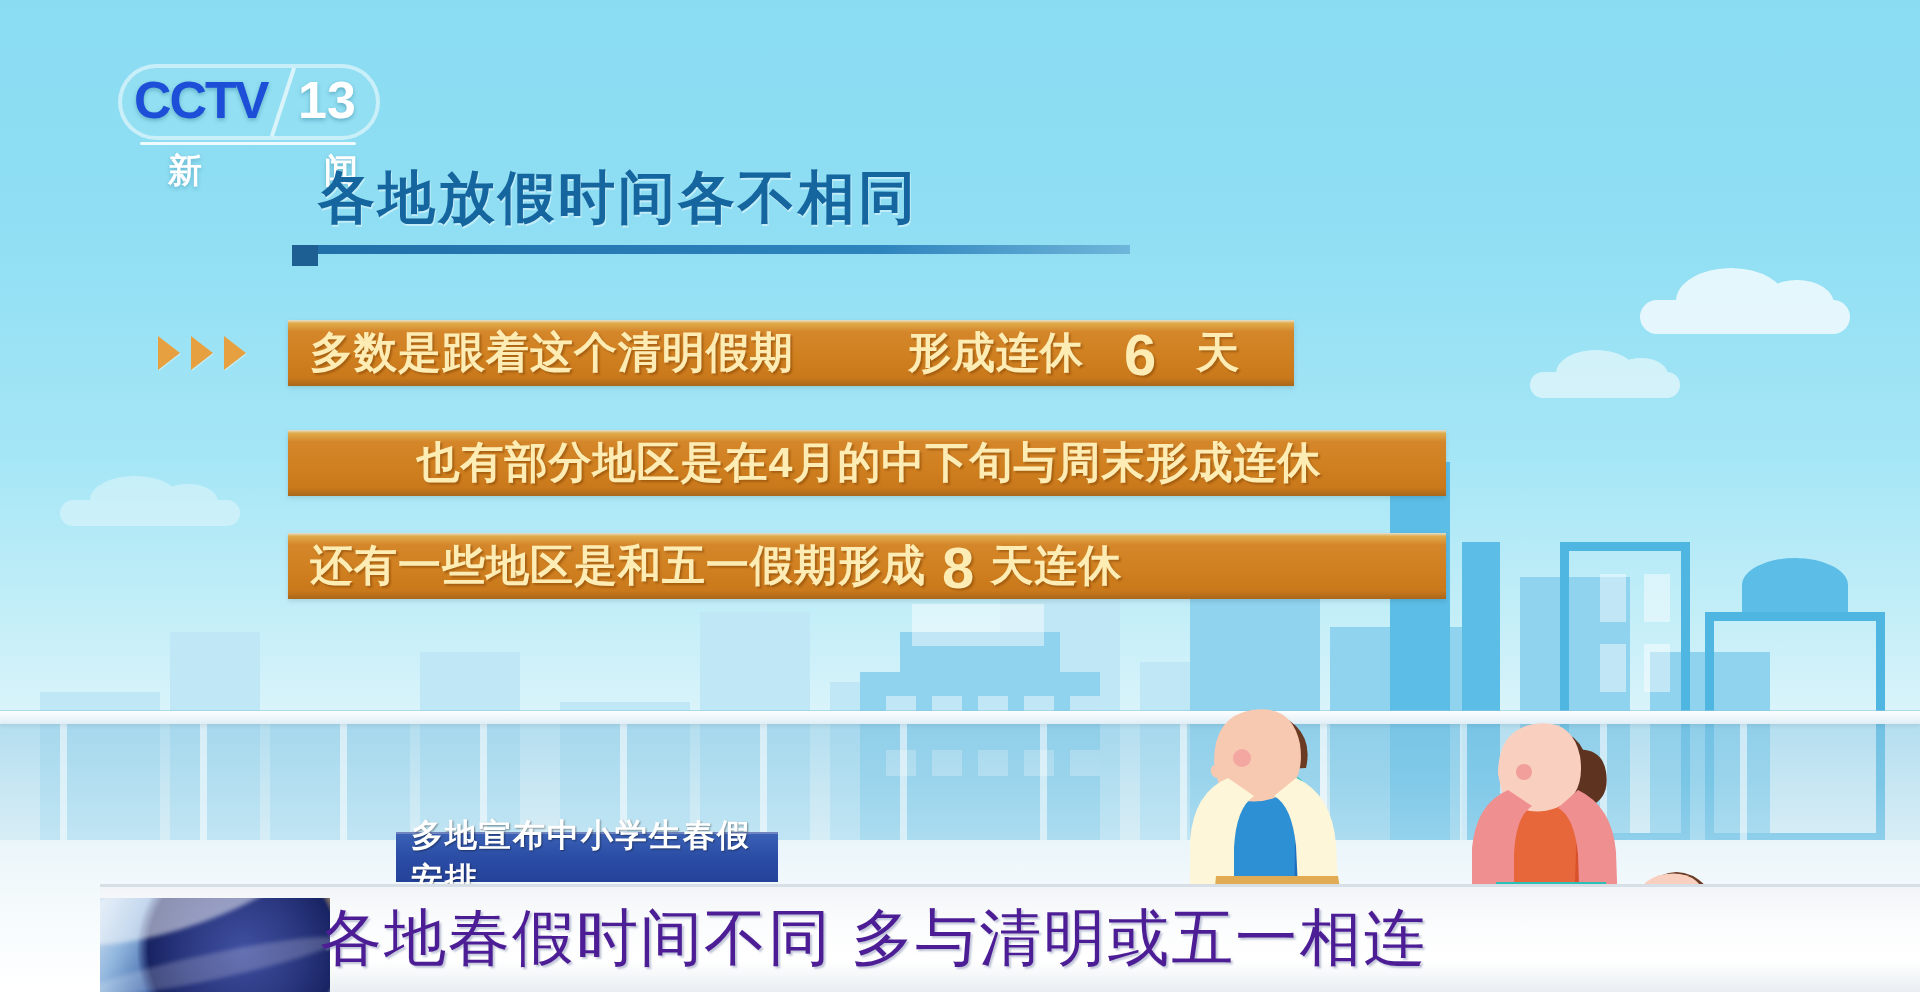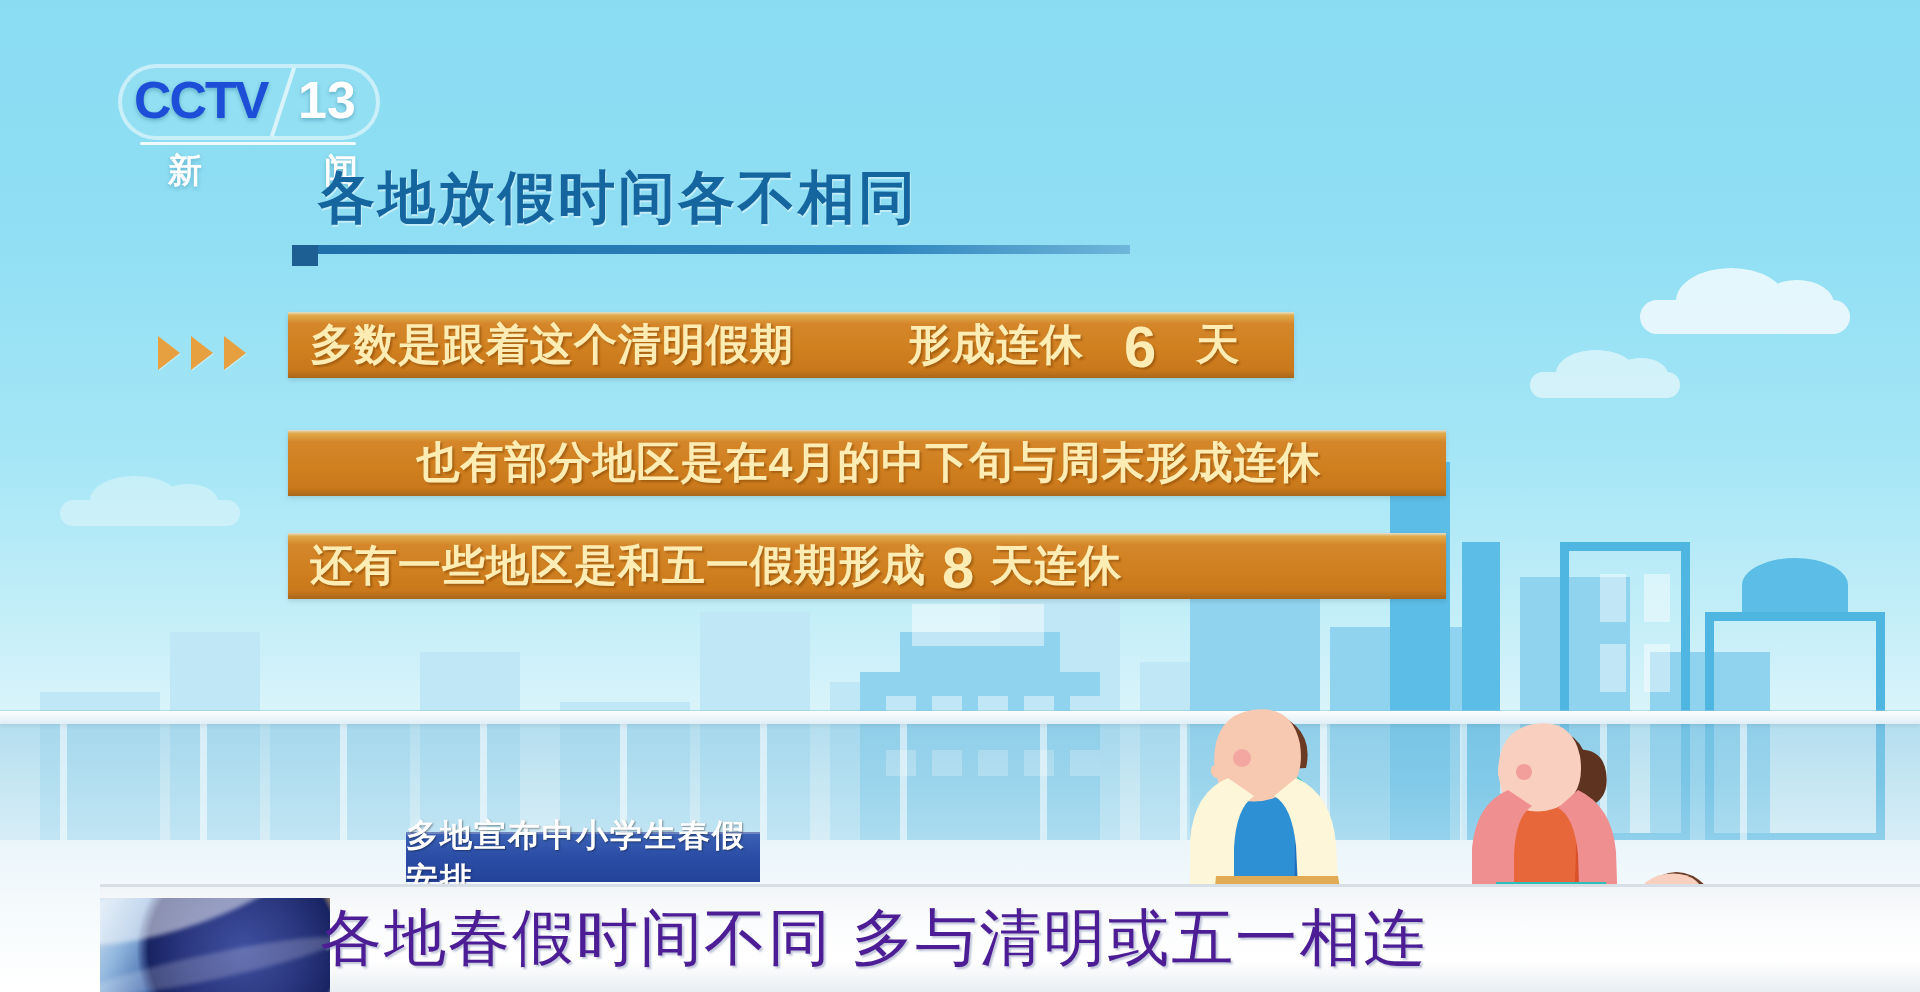--- a/index.html
+++ b/index.html
@@ -134,33 +134,34 @@
     font-size:43px; font-weight:bold; letter-spacing:1px;
     color:#fdecb4;
     text-shadow:2px 2px 2px rgba(120,60,0,.45);
   }
   .band .big {
     font-size:58px; font-weight:bold; color:#fdecb4;
     text-shadow:2px 2px 2px rgba(120,60,0,.45);
     line-height:.9; position:relative; top:2px;
   }
   .band .gap { display:inline-block; width:34px; }
-  .band-1 { top:312px; width:1006px;gap:40px; }
+  .band-1 { top:320px; width:1006px;gap:40px; }
   .band-2 { top:430px; width:1158px;justify-content:center; }
   .band-3 { top:533px; width:1158px; }
 
   
   .person { position:absolute; }
 
   
   .lt-strap {
-    position:absolute; left:406px; top:832px; width:354px; height:50px;
+    position:absolute; left:396px; top:832px; width:382px; height:50px;
     background:linear-gradient(180deg,#3a61b5 0%,#2c4ea6 45%,#24429a 100%);
     display:flex; align-items:center; justify-content:center;
     border-top:2px solid rgba(255,255,255,.35);
+    padding-left:15px;
   }
   .lt-strap span {
     font-size:32px; font-weight:bold; color:#ffffff; letter-spacing:2px;
     text-shadow:1px 1px 2px rgba(0,0,0,.4);
   }
   .lt-main {
     position:absolute; left:100px; right:0; top:884px; height:108px;
     background:linear-gradient(180deg,#f2f5f8 0%,#fbfcfd 35%,#ffffff 70%,#e9eef3 100%);
     border-top:3px solid #d7dee6;
   }

